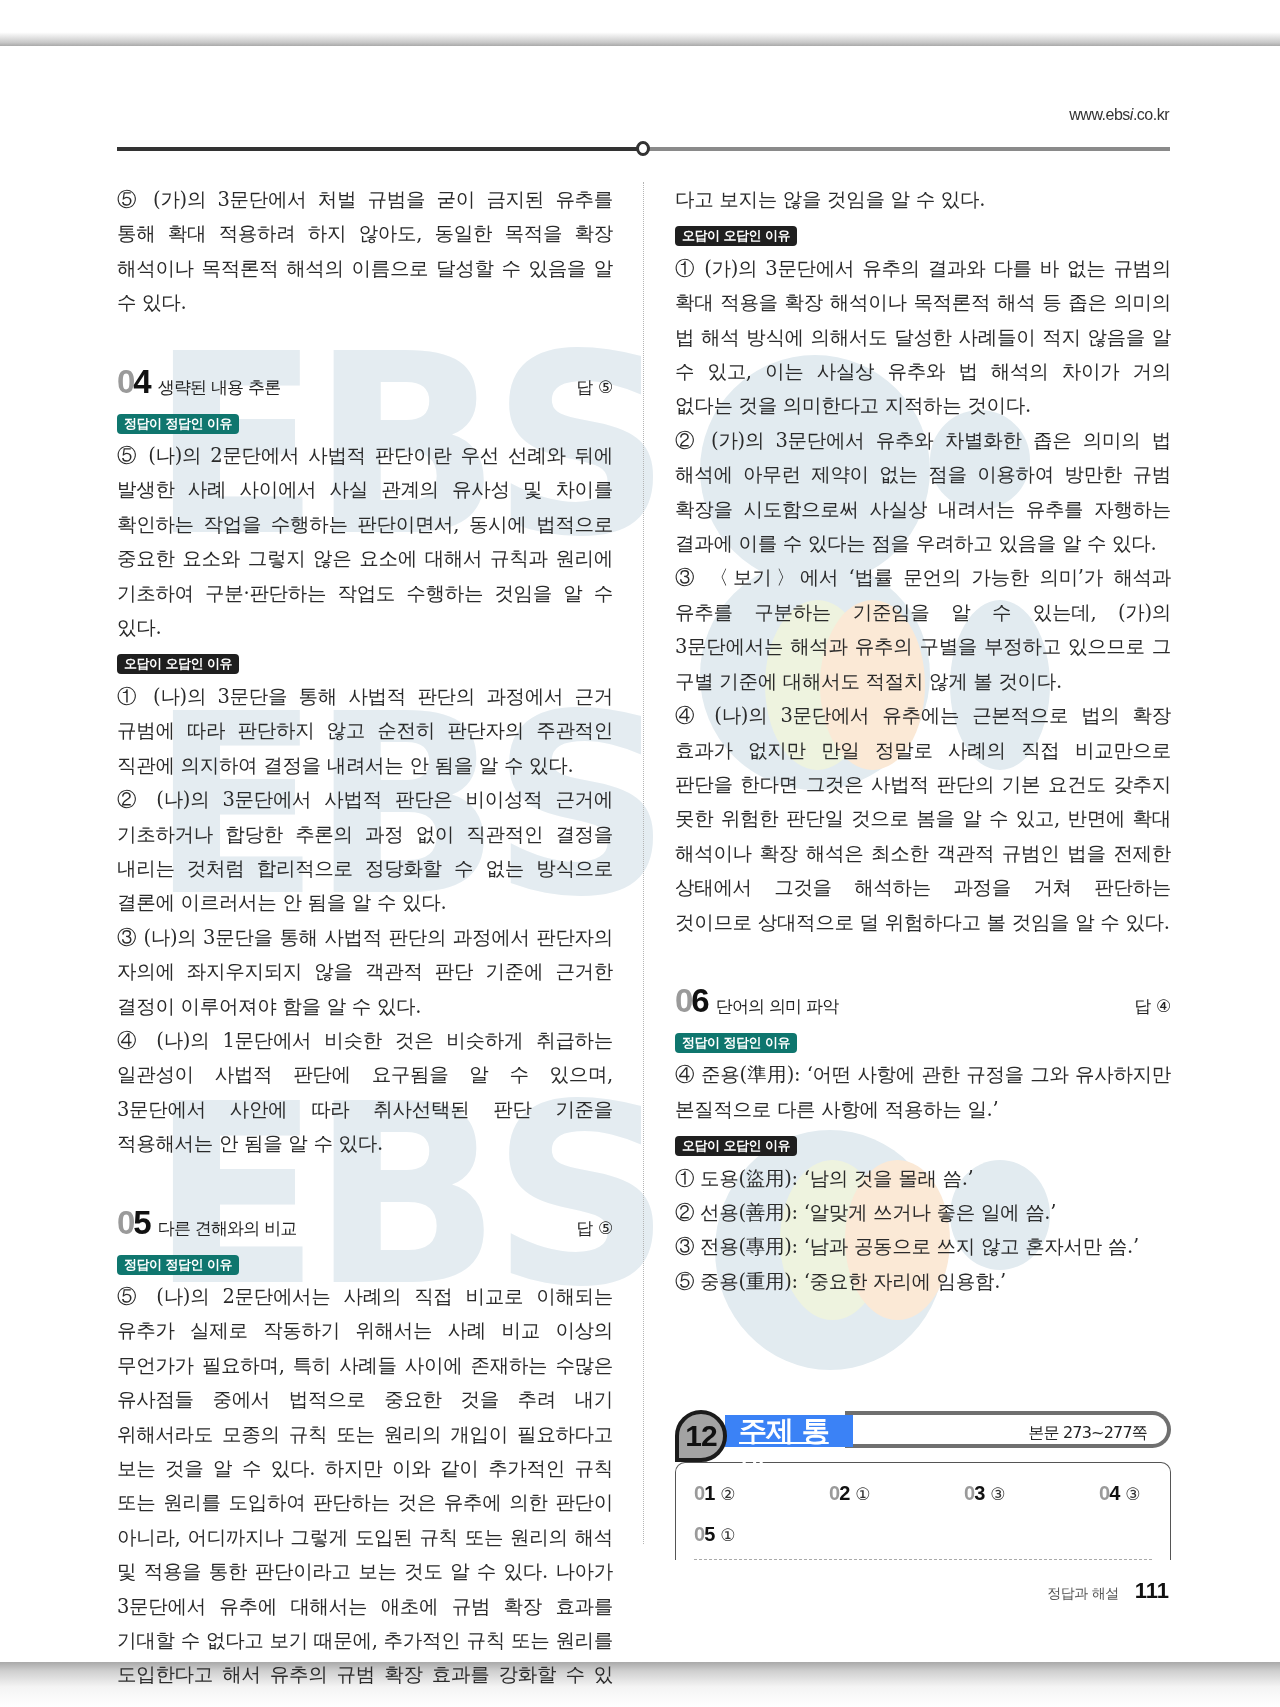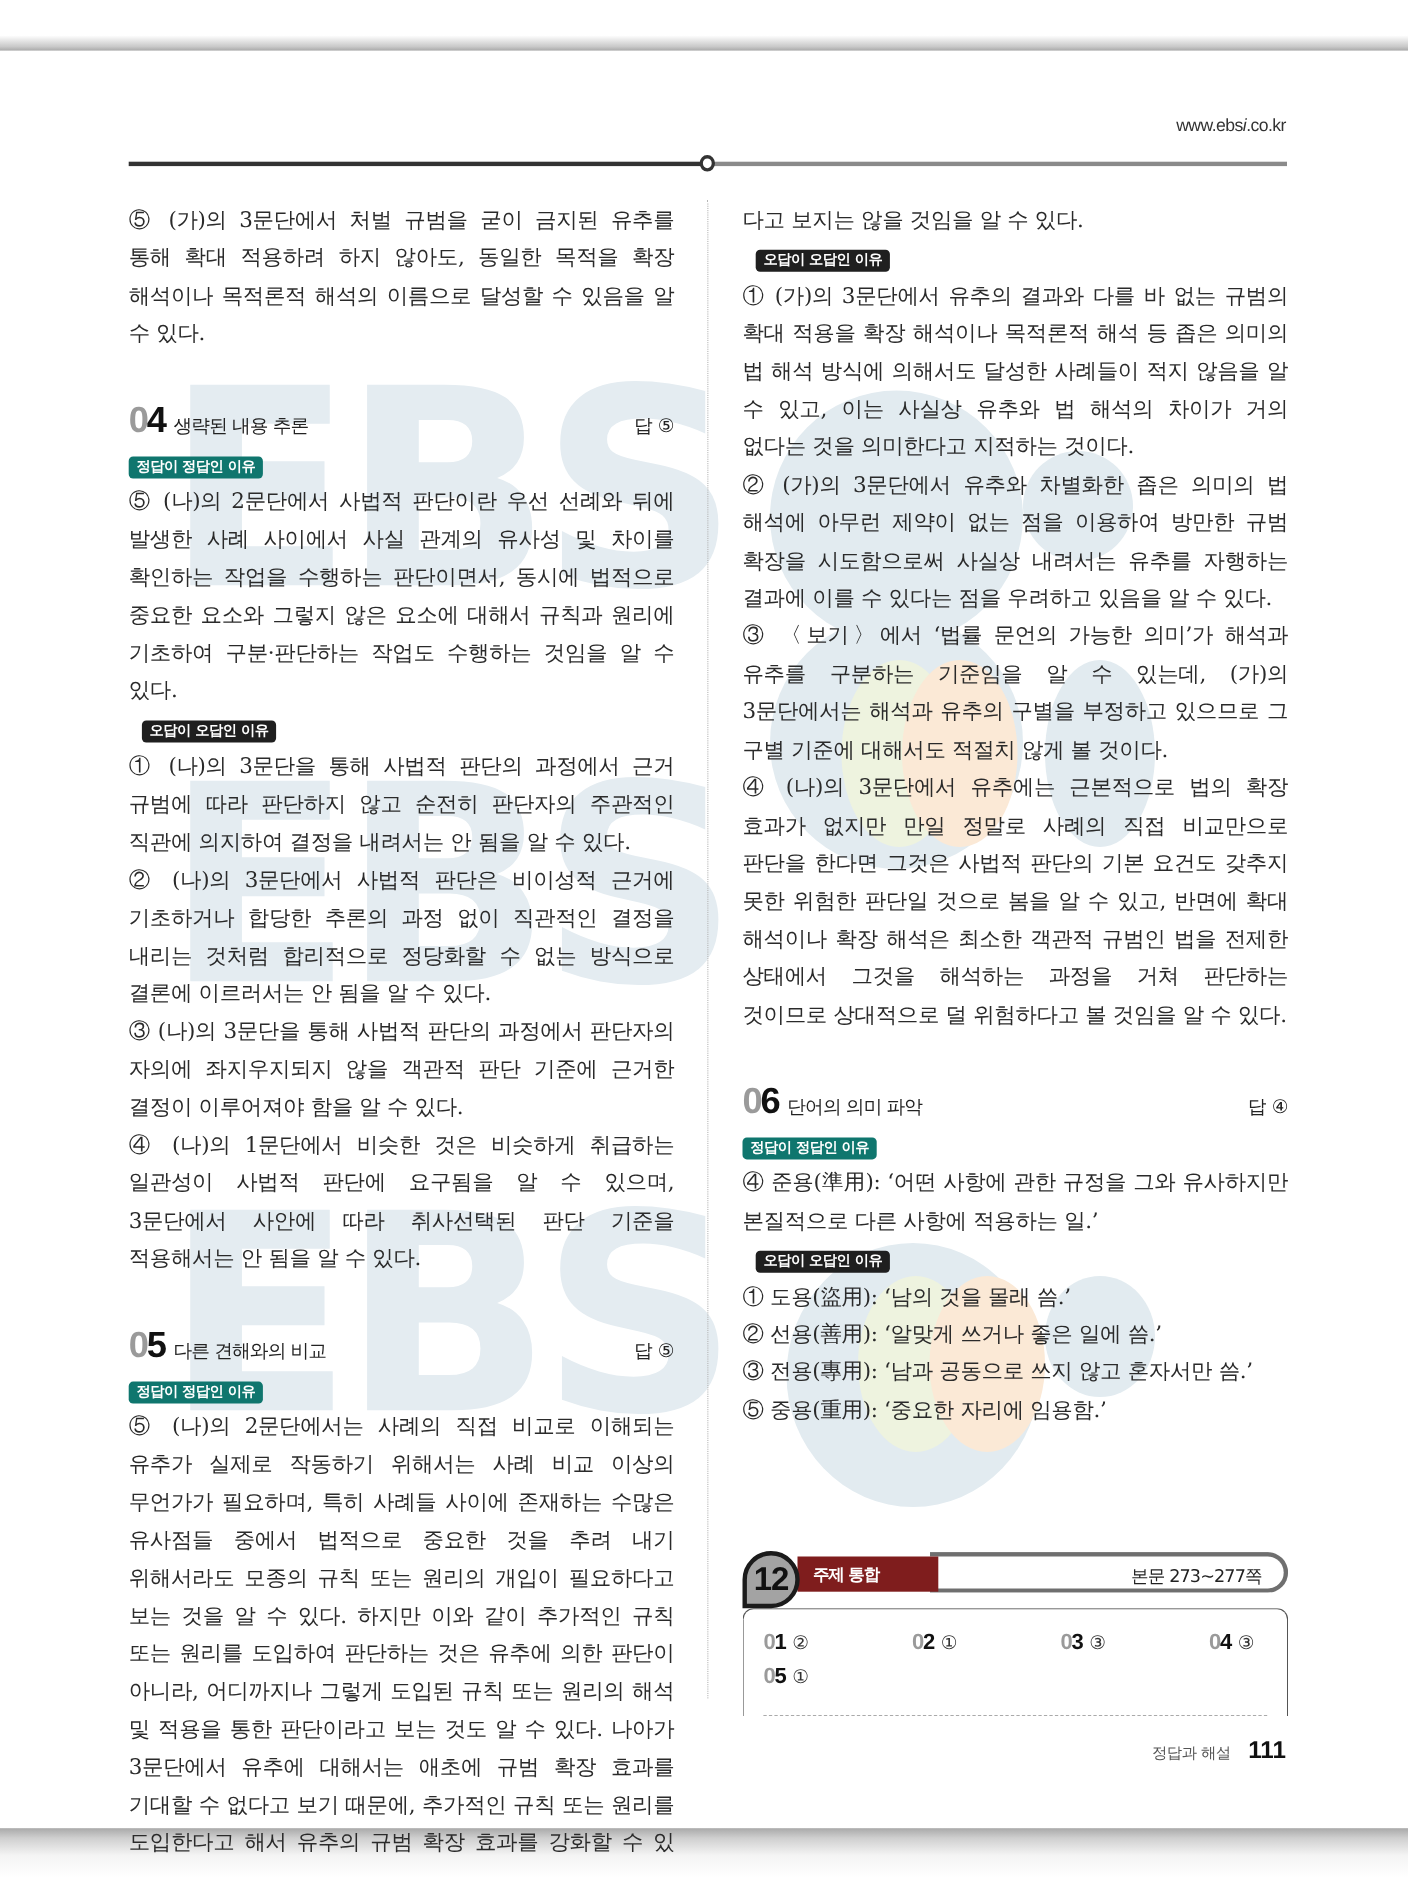--- a/index.html
+++ b/index.html
@@ -40,38 +40,38 @@
   .q-head-left { display: flex; align-items: baseline; }
   .q-num { font-family: "Liberation Sans", sans-serif; font-weight: bold; font-size: 33px; letter-spacing: -2px; }
   .q-num .zero { color: #9a9a9a; }
   .q-num .digit { color: #111; }
   .q-title { font-family: "DejaVu Sans", sans-serif; font-size: 17px; margin-left: 8px; color: #222; letter-spacing: -0.8px; }
   .q-answer { font-family: "DejaVu Sans", sans-serif; font-size: 17px; color: #222; }
 
   .badge { display: inline-block; font-family: "DejaVu Sans", sans-serif; font-weight: bold; font-size: 13px;
     color: #fff; padding: 0 7px; height: 20px; line-height: 20px; border-radius: 4px; margin: 8px 0 4px 0; letter-spacing: -0.5px; }
   .badge-correct { background: #0f766e; }
-  .badge-wrong { background: #1f1f1f; margin-left: 12px; }
+  .badge-wrong { background: #1f1f1f; }
 
   
   .sec12 { position: absolute; left: 675px; top: 1410px; width: 496px; }
   .sec12-bar { position: relative; height: 38px; }
   .sec12-circle { position: absolute; left: 0; top: 0; width: 52px; height: 52px; border: 4px solid #1b1b1b;
     border-radius: 50% 50% 50% 0; background: #a3a3a3; font-family: "Liberation Sans", sans-serif; font-weight: bold;
     font-size: 30px; text-align: center; line-height: 44px; color: #111; letter-spacing: -1px; z-index: 3; }
-  .sec12-title { position: absolute; left: 50px; top: 5px; height: 32px; width: 128px; background: #7f1d1d;
-    color: #fff; font-family: "DejaVu Sans", sans-serif; font-weight: bold; font-size: 15px; line-height: 32px;
-    padding-left: 14px; letter-spacing: -1px; z-index: 2; }
+  .sec12-title { position: absolute; left: 50px; top: 5px; height: 32px; width: 128px; background: #3b82f6;
+    color: #fff; font-family: "DejaVu Sans", sans-serif; font-weight: bold; font-size: 28px; line-height: 32px;
+    padding-left: 14px; letter-spacing: -1px; z-index: 2; text-decoration: underline; }
   .sec12-pill { position: absolute; left: 170px; top: 1px; right: 0; height: 37px; border: 4px solid #6f6f6f;
     border-left: none; border-radius: 0 20px 20px 0; background: #fff; }
   .sec12-pages { position: absolute; right: 20px; top: 8px; font-family: "DejaVu Sans", sans-serif; font-size: 16px;
     color: #222; letter-spacing: -0.8px; }
   .sec12-body { position: relative; margin-top: 14px; border: 1px solid #555; border-bottom: none;
     border-radius: 10px 10px 0 0; height: 98px; padding: 18px 18px 0 18px; }
-  .ans-grid { display: grid; grid-template-columns: 135px 135px 135px 1fr; row-gap: 6px; }
+  .ans-grid { display: grid; grid-template-columns: 135px 135px 135px 1fr; row-gap: 16px; }
   .ans-item { font-family: "Liberation Sans", sans-serif; font-size: 20px; line-height: 24px; }
   .ans-item .n { font-weight: bold; letter-spacing: -1px; }
   .ans-item .n .zero { color: #9a9a9a; }
   .ans-item .n .digit { color: #111; }
   .ans-item .v { margin-left: 6px; font-family: "DejaVu Sans", sans-serif; font-size: 17px; color: #333; }
   .ans-item.last { text-align: left; }
   .sec12-dash { position: absolute; left: 18px; right: 18px; bottom: 0; border-top: 1px dashed #aaa; }
 
   .footer { position: absolute; right: 111px; top: 1578px; display: flex; align-items: baseline; }
   .footer-label { font-family: "DejaVu Sans", sans-serif; font-size: 14px; color: #555; letter-spacing: -0.5px; }

